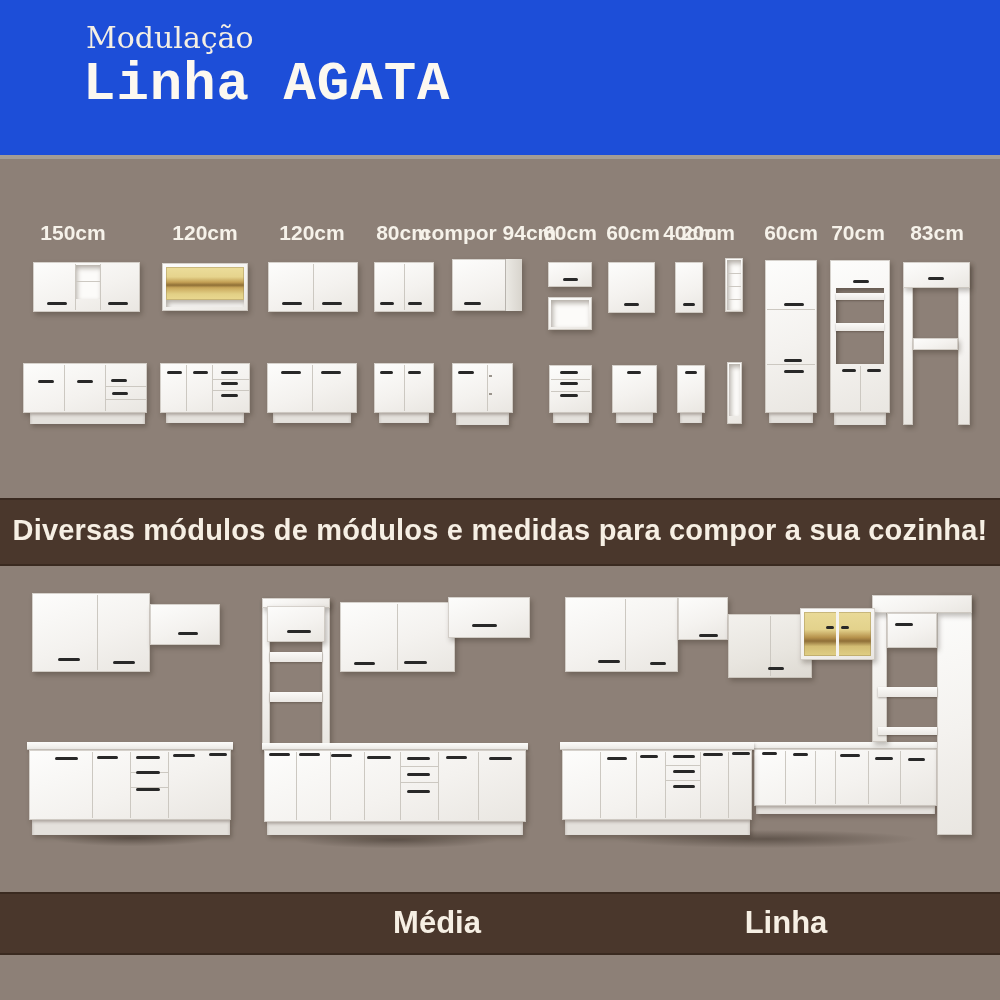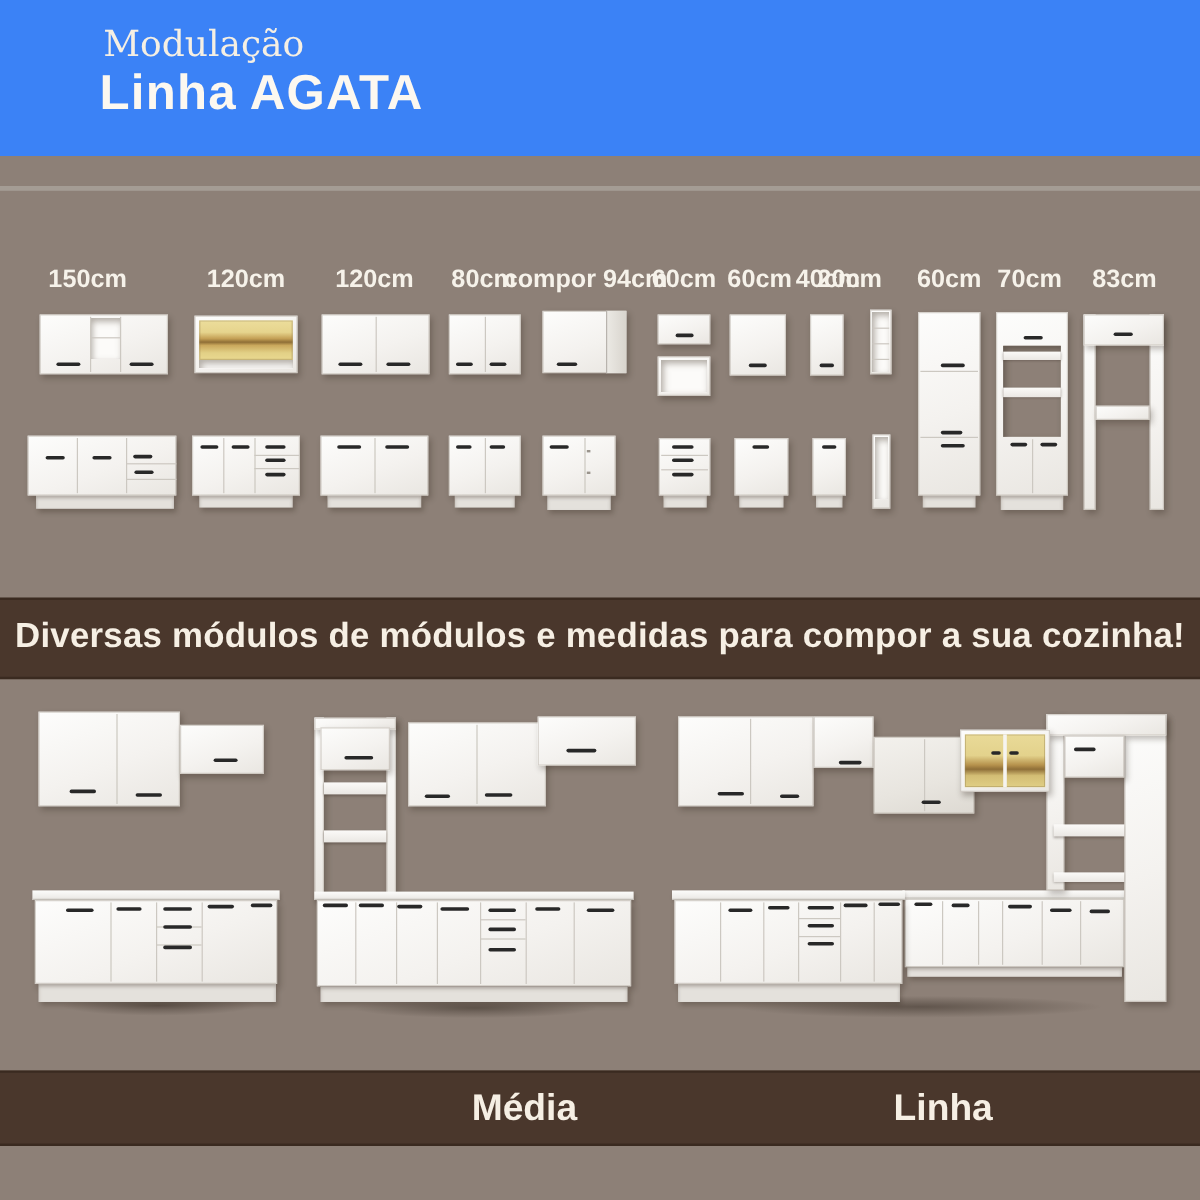--- a/index.html
+++ b/index.html
@@ -1,24 +1,24 @@
 <!DOCTYPE html>
 <html><head>
 <meta charset="utf-8">
 <style>
   html,body{margin:0;padding:0;background:#8d8077;}
   .stage{position:relative;width:1000px;height:1000px;background:#8d8077;overflow:hidden;
          font-family:"Liberation Sans",sans-serif;}
   
-  .header{position:absolute;left:0;top:0;width:1000px;height:130px;background:#3b82f6;}
+  .header{position:absolute;left:0;top:0;width:1000px;height:155px;background:#1d4ed8;}
   .header-sep{position:absolute;left:0;top:155px;width:1000px;height:4px;background:#a49c94;}
   .subtitle{position:absolute;left:86px;top:20px;font-family:"DejaVu Serif",serif;
             font-size:30px;color:#f5efe3;}
-  .title{position:absolute;left:83px;top:54px;font-family:Liberation Sans, sans-serif;
-         font-size:41px;font-weight:bold;color:#fcf8f0;letter-spacing:1px;}
+  .title{position:absolute;left:83px;top:54px;font-family:Liberation Mono, monospace;
+         font-size:54px;font-weight:bold;color:#fcf8f0;letter-spacing:1px;}
   .band{position:absolute;left:0;width:1000px;background:#4a372c;box-sizing:border-box;
         border-top:2px solid rgba(30,20,12,.35);border-bottom:2px solid rgba(30,20,12,.35);}
   .banner-text{position:absolute;left:0;top:514px;width:1000px;text-align:center;
                font-size:29px;font-weight:bold;color:#f6efe4;letter-spacing:.2px;}
   .size-label{position:absolute;top:221px;transform:translateX(-50%);font-size:21px;
               font-weight:bold;color:#f6f2ea;white-space:nowrap;}
   .kitchen-label{position:absolute;top:905px;transform:translateX(-50%);font-size:31px;
                  font-weight:bold;color:#f6efe4;}
   
   .cab{position:absolute;background:linear-gradient(160deg,#fdfdfc 0%,#f4f2ef 55%,#e9e6e1 100%);

